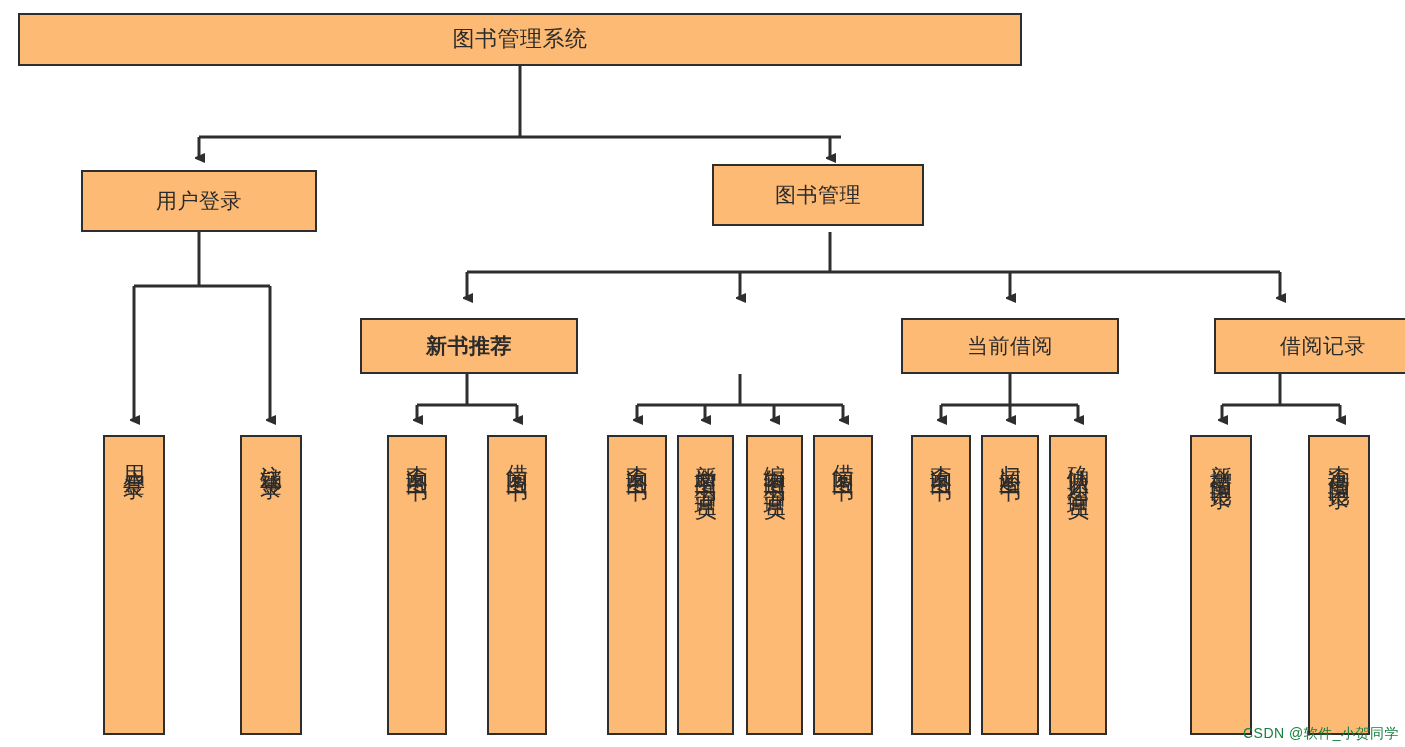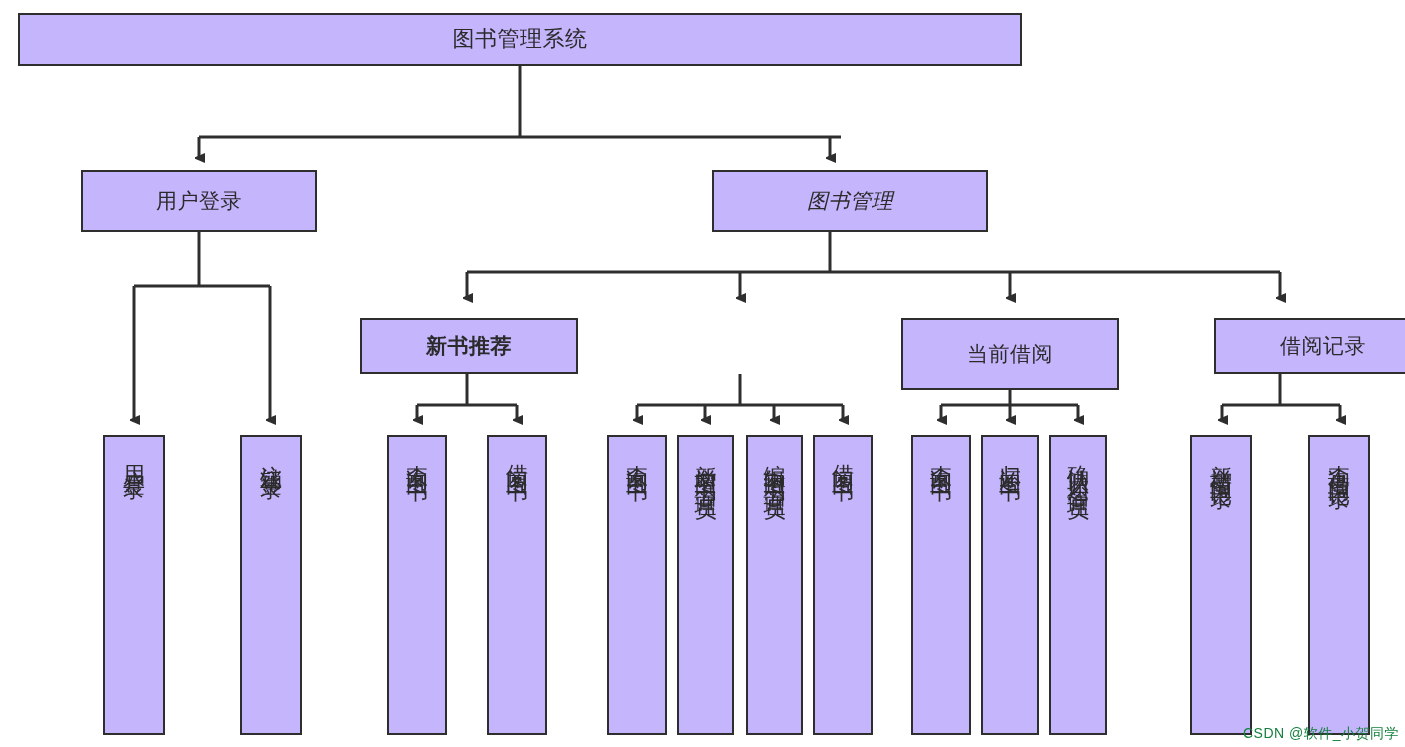--- a/index.html
+++ b/index.html
@@ -22,21 +22,21 @@
     left: 0;
     top: 0;
     width: 1405px;
     height: 747px;
     pointer-events: none;
   }
   .node {
     position: absolute;
     box-sizing: border-box;
     border: 2.5px solid #2e2e2e;
-    background: #c4b5fd;
+    background: #fdba74;
     display: flex;
     align-items: center;
     justify-content: center;
     color: #2b2b2b;
   }
   .node .label {
     display: block;
     text-align: center;
     line-height: 1.12;
     letter-spacing: 0.5px;
@@ -130,28 +130,28 @@
     </g>
   </svg>
 
   <div class="node horiz" id="node-root" style="left:18px; top:13px; width:1004px; height:53px;">
     <span class="label">图书管理系统</span>
   </div>
 
   <div class="node horiz" style="left:81px; top:170px; width:236px; height:62px;">
     <span class="label">用户登录</span>
   </div>
-  <div class="node horiz" style="left:712px; top:170px; width:276px; height:62px;font-style:italic;">
+  <div class="node horiz" style="left:712px; top:164px; width:212px; height:62px;">
     <span class="label">图书管理</span>
   </div>
 
   <div class="node horiz" style="left:360px; top:318px; width:218px; height:56px;font-weight:bold;">
     <span class="label">新书推荐</span>
   </div>
-  <div class="node horiz" style="left:901px; top:318px; width:218px; height:72px;">
+  <div class="node horiz" style="left:901px; top:318px; width:218px; height:56px;">
     <span class="label">当前借阅</span>
   </div>
   <div class="node horiz" style="left:1171px; top:318px; width:218px; height:56px;margin-left:43px;">
     <span class="label">借阅记录</span>
   </div>
 
   <div class="node vert" style="left:103px; top:435px; width:62px; height:300px;">
     <span class="label">用户登录</span>
   </div>
   <div class="node vert" style="left:240px; top:435px; width:62px; height:300px;">

